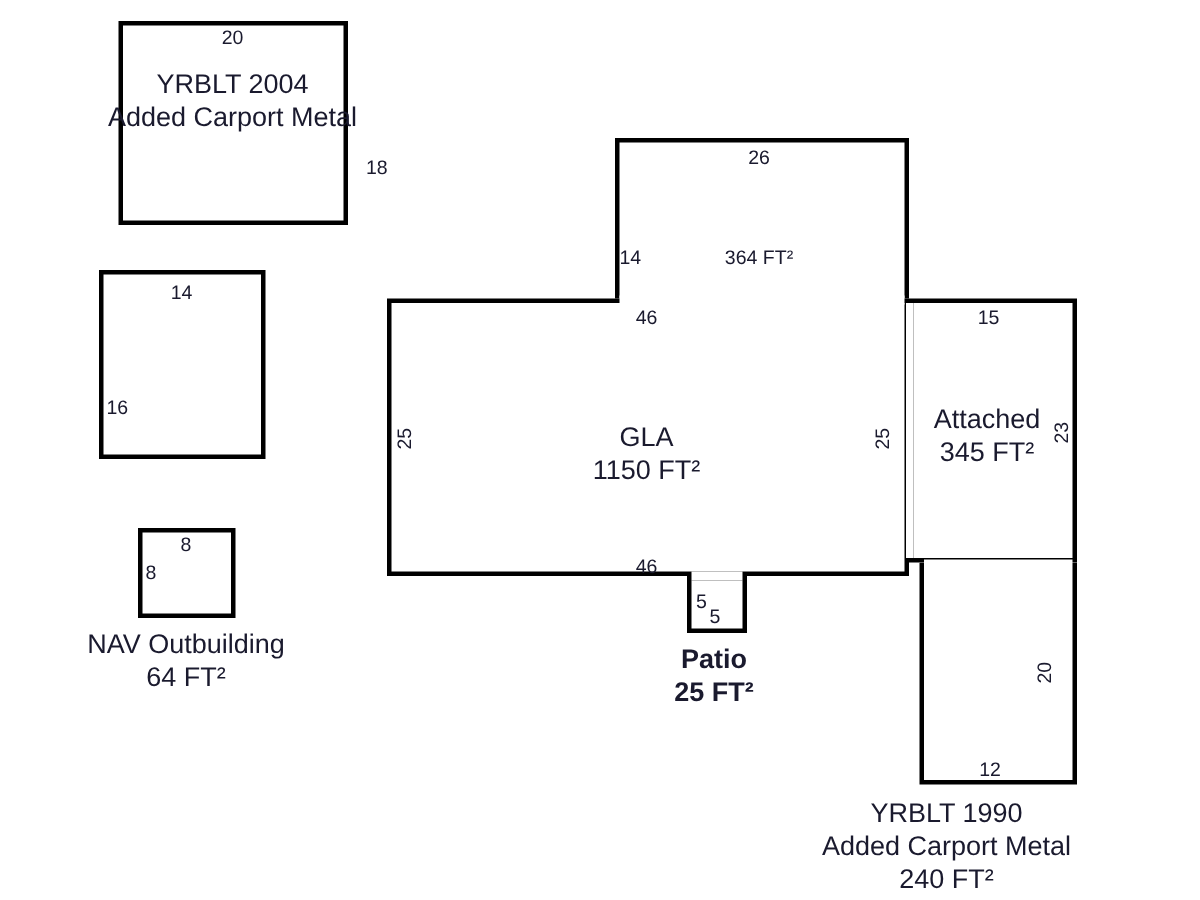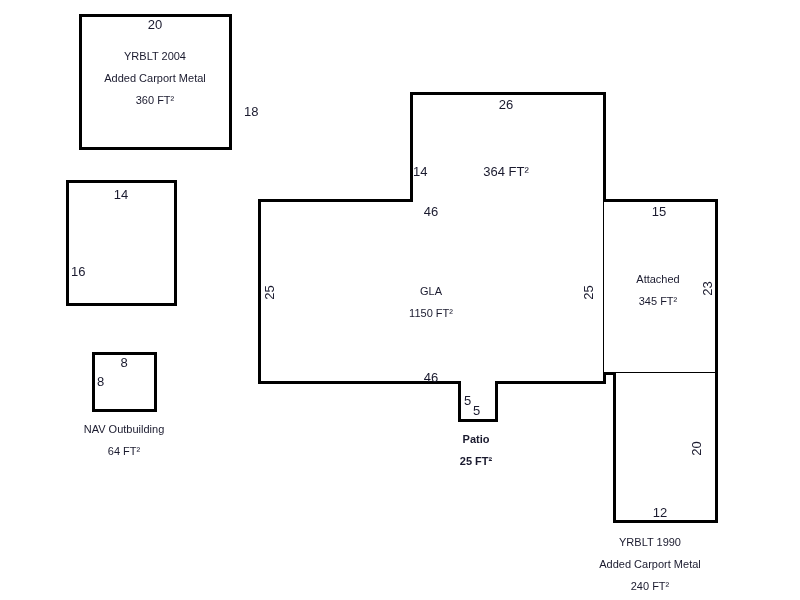--- a/index.html
+++ b/index.html
@@ -34,42 +34,41 @@
     text-align: center;
     transform: translateX(-50%);
   }
   .lbl.rot {
     transform: rotate(-90deg);
     transform-origin: center center;
   }
   .blk {
     position: absolute;
     text-align: center;
-    font-size: 11px;
+    font-size: 18px;
     line-height: 22px;
     transform: translateX(-50%);
     white-space: nowrap;
   }
   .blk div { display: block; }
   .cover {
     position: absolute;
     background: #ffffff;
   }
 </style>
 </head>
 <body>
 
 <div id="canvas">
 
   <div class="shape" style="left:79px; top:14px; width:153px; height:136px;"></div>
   <div class="lbl center" style="left:155px; top:17px;">20</div>
   <div class="blk" style="left:155px; top:45px;">
     <div>YRBLT 2004</div>
     <div>Added Carport Metal</div>
-    <div>360 FT²</div>
   </div>
   <div class="lbl" style="left:212px; top:104px;margin-left:32px;">18</div>
 
   <div class="shape" style="left:66px; top:180px; width:111px; height:126px;"></div>
   <div class="lbl center" style="left:121px; top:187px;">14</div>
   <div class="lbl" style="left:71px; top:264px;">16</div>
 
   <div class="shape" style="left:92px; top:352px; width:65px; height:60px;"></div>
   <div class="lbl center" style="left:124px; top:355px;">8</div>
   <div class="lbl" style="left:97px; top:374px;">8</div>
@@ -105,21 +104,21 @@
   <div class="lbl" style="left:464px; top:393px;">5</div>
   <div class="lbl" style="left:473px; top:403px;">5</div>
   <div class="blk" style="left:476px; top:428px;font-weight:bold;">
     <div>Patio</div>
     <div>25 FT²</div>
   </div>
 
   <div class="shape" style="left:613px; top:375px; width:105px; height:148px;"></div>
   <div class="lbl rot" style="left:689px; top:441px;">20</div>
   <div class="lbl center" style="left:660px; top:505px;">12</div>
-  <div class="blk" style="left:650px; top:531px;">
+  <div class="blk" style="left:631px; top:531px;">
     <div>YRBLT 1990</div>
     <div>Added Carport Metal</div>
     <div>240 FT²</div>
   </div>
 
   <div class="cover" style="left:413px; top:197px; width:190px; height:6px;"></div>
   <div class="cover" style="left:604px; top:202px; width:5px; height:170px;"></div>
   <div class="cover" style="left:461px; top:381px; width:34px; height:6px;"></div>
   <div class="cover" style="left:616px; top:373px; width:99px; height:5px;"></div>
 

